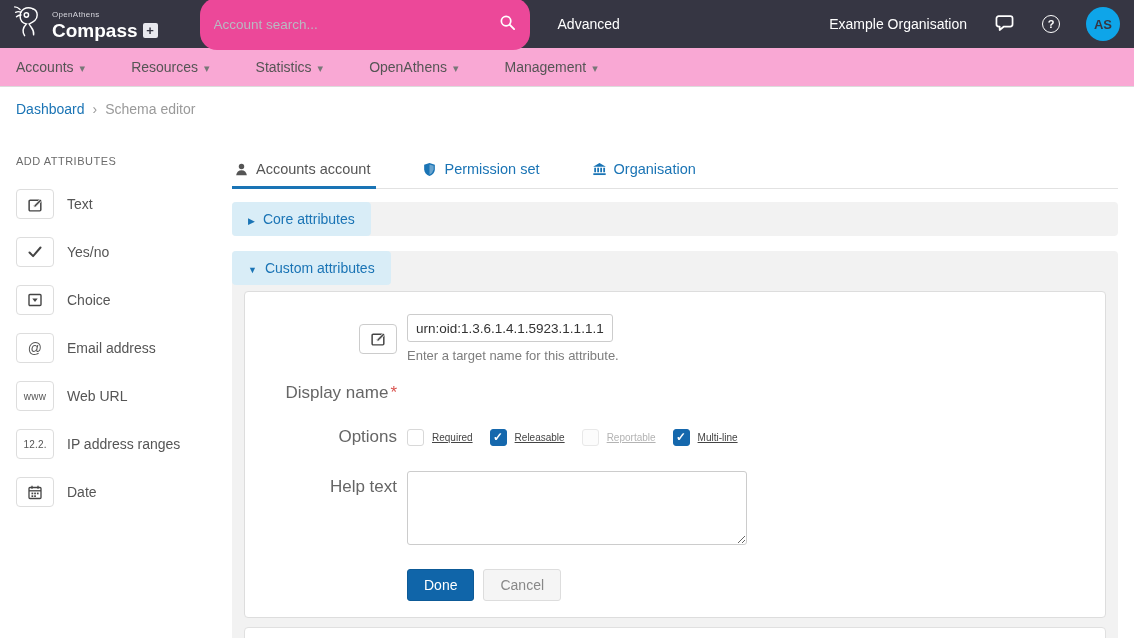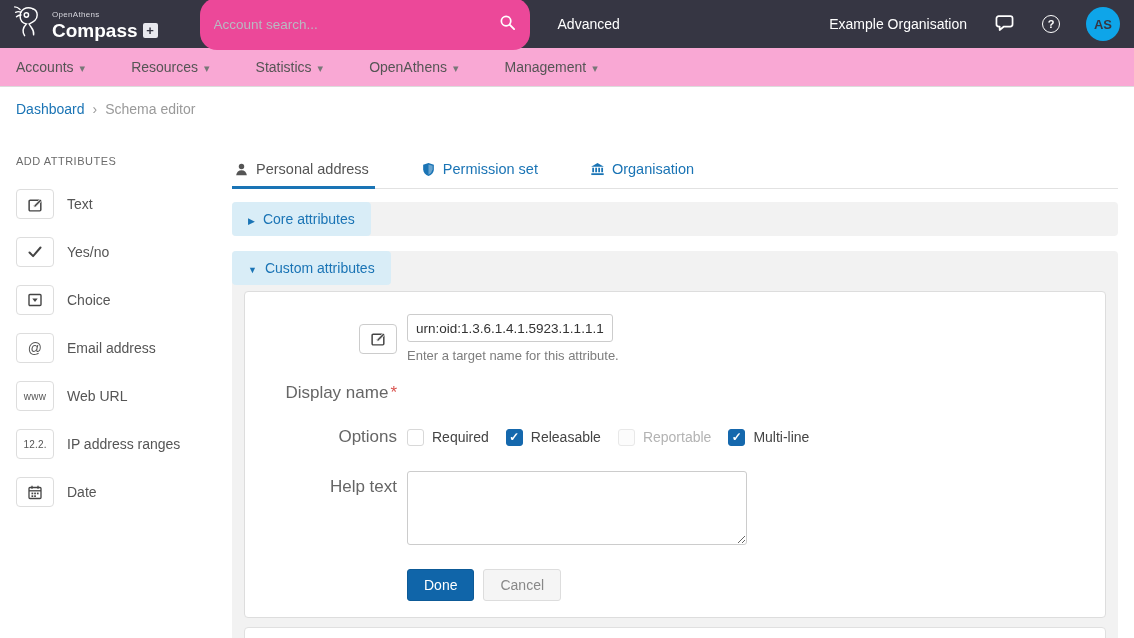--- a/index.html
+++ b/index.html
@@ -85,21 +85,21 @@
             color:#333; font-family:"Liberation Sans", sans-serif; outline:none; }
   .helper { font-size:13px; color:#7d7d7d; margin-top:6px; }
   .req { color:#d9534f; margin-left:2px; }
   .cbx-group { display:flex; align-items:center; gap:17px; }
   .cbx-pair { display:flex; align-items:center; gap:8px; cursor:pointer; }
   .cbx { width:17px; height:17px; border:1px solid #d8d8d8; border-radius:3px; background:#fff;
          display:flex; align-items:center; justify-content:center; }
   .cbx.checked { background:#1568ad; border-color:#1568ad; }
   .cbx.checked::after { content:'✓'; color:#fff; font-size:12px; font-weight:bold; }
   .cbx.disabled { border-color:#e8e8e8; background:#fcfcfc; }
-  .cbx-label { font-size:14px; color:#444; }
+  .cbx-label { font-size:10px; color:#444;text-decoration:underline; }
   .cbx-pair.disabled .cbx-label { color:#b3b3b3; }
   .frow.top { align-items:flex-start; }
   .frow.top .lcol { padding-top:6px; }
   .ta { width:340px; height:74px; border:1px solid #ccc; border-radius:3px; resize:both; padding:6px 8px;
         font-size:13.5px; font-family:"Liberation Sans", sans-serif; color:#333; outline:none; }
   .btn-row { display:flex; gap:9px; }
   .btn { font-size:14px; border-radius:3px; padding:7px 16px; cursor:pointer; border:1px solid transparent;
          font-family:"Liberation Sans", sans-serif; }
   .btn-primary { background:#1065a9; color:#fff; border-color:#0d5a97; }
   .btn-secondary { background:#f5f5f5; color:#888; border-color:#ddd; }
@@ -260,21 +260,21 @@
     <div class="main">
 
       <div class="tabbar">
         <span class="tab active">
           <span>
             <svg viewBox="0 0 16 16" width="15" height="15" fill="#555">
               <circle cx="8" cy="4.8" r="2.9"></circle>
               <path d="M2.3 14c.4-3.1 2.7-5.2 5.7-5.2s5.3 2.1 5.7 5.2z"></path>
             </svg>
           </span>
-          <span>Personal address</span>
+          <span>Accounts account</span>
         </span>
         <span class="tab">
           <span>
             <svg viewBox="0 0 16 16" width="15" height="15" fill="#1a74b5">
               <path d="M8 1l5.7 1.9v4.7c0 3.7-2.5 6-5.7 7.2-3.2-1.2-5.7-3.5-5.7-7.2V2.9z"></path>
               <path d="M8 2.6v11a9 9 0 0 0 4.4-6V4z" fill="#fff" opacity="0.35"></path>
             </svg>
           </span>
           <span>Permission set</span>
         </span>

